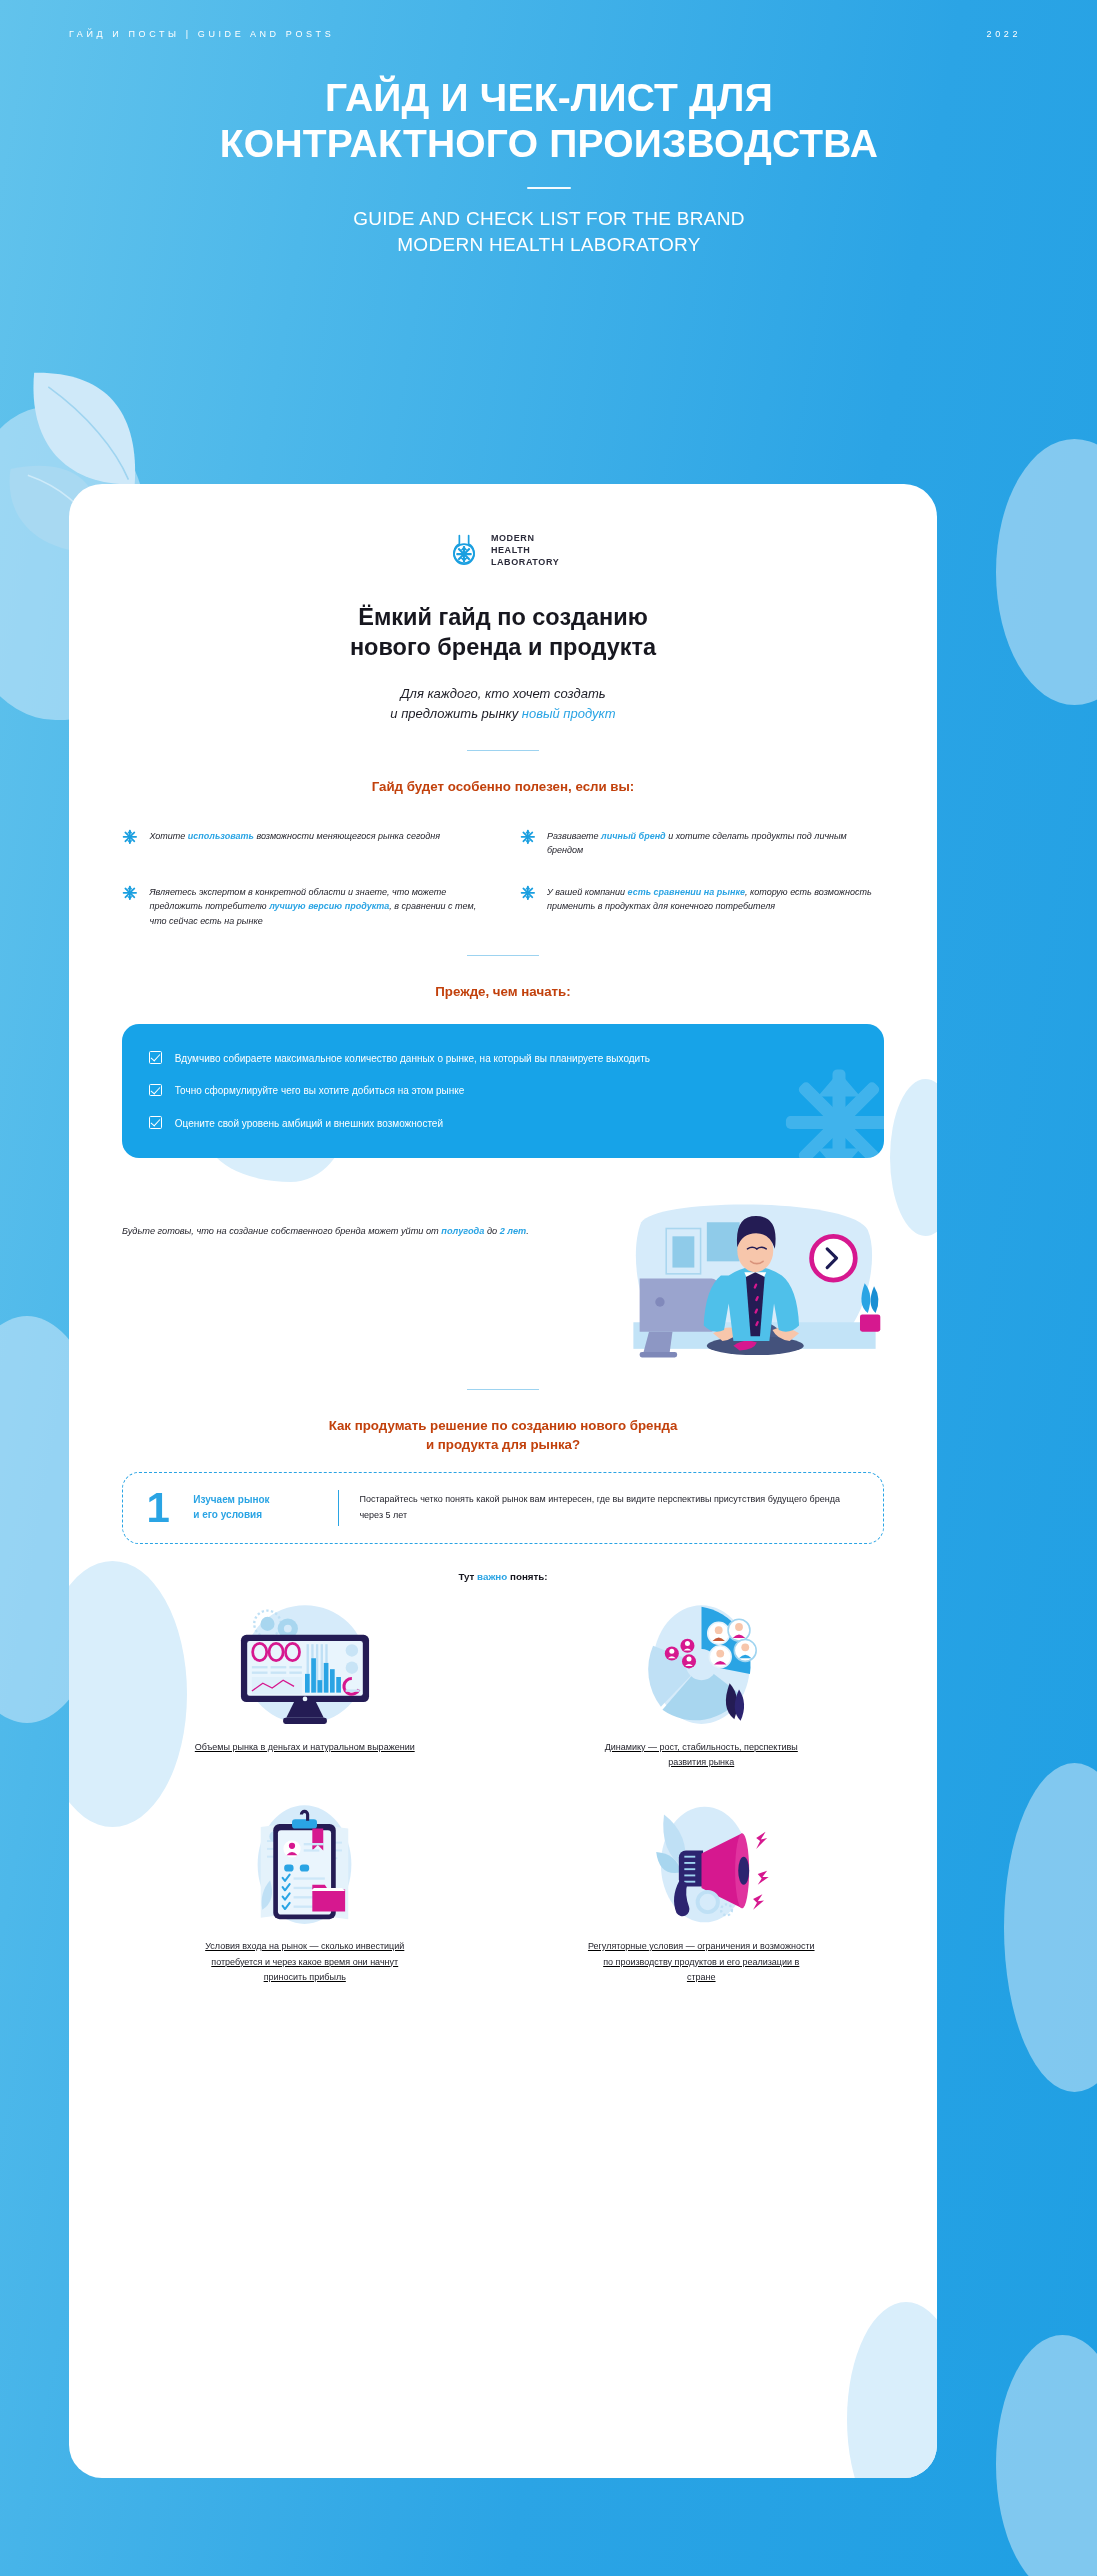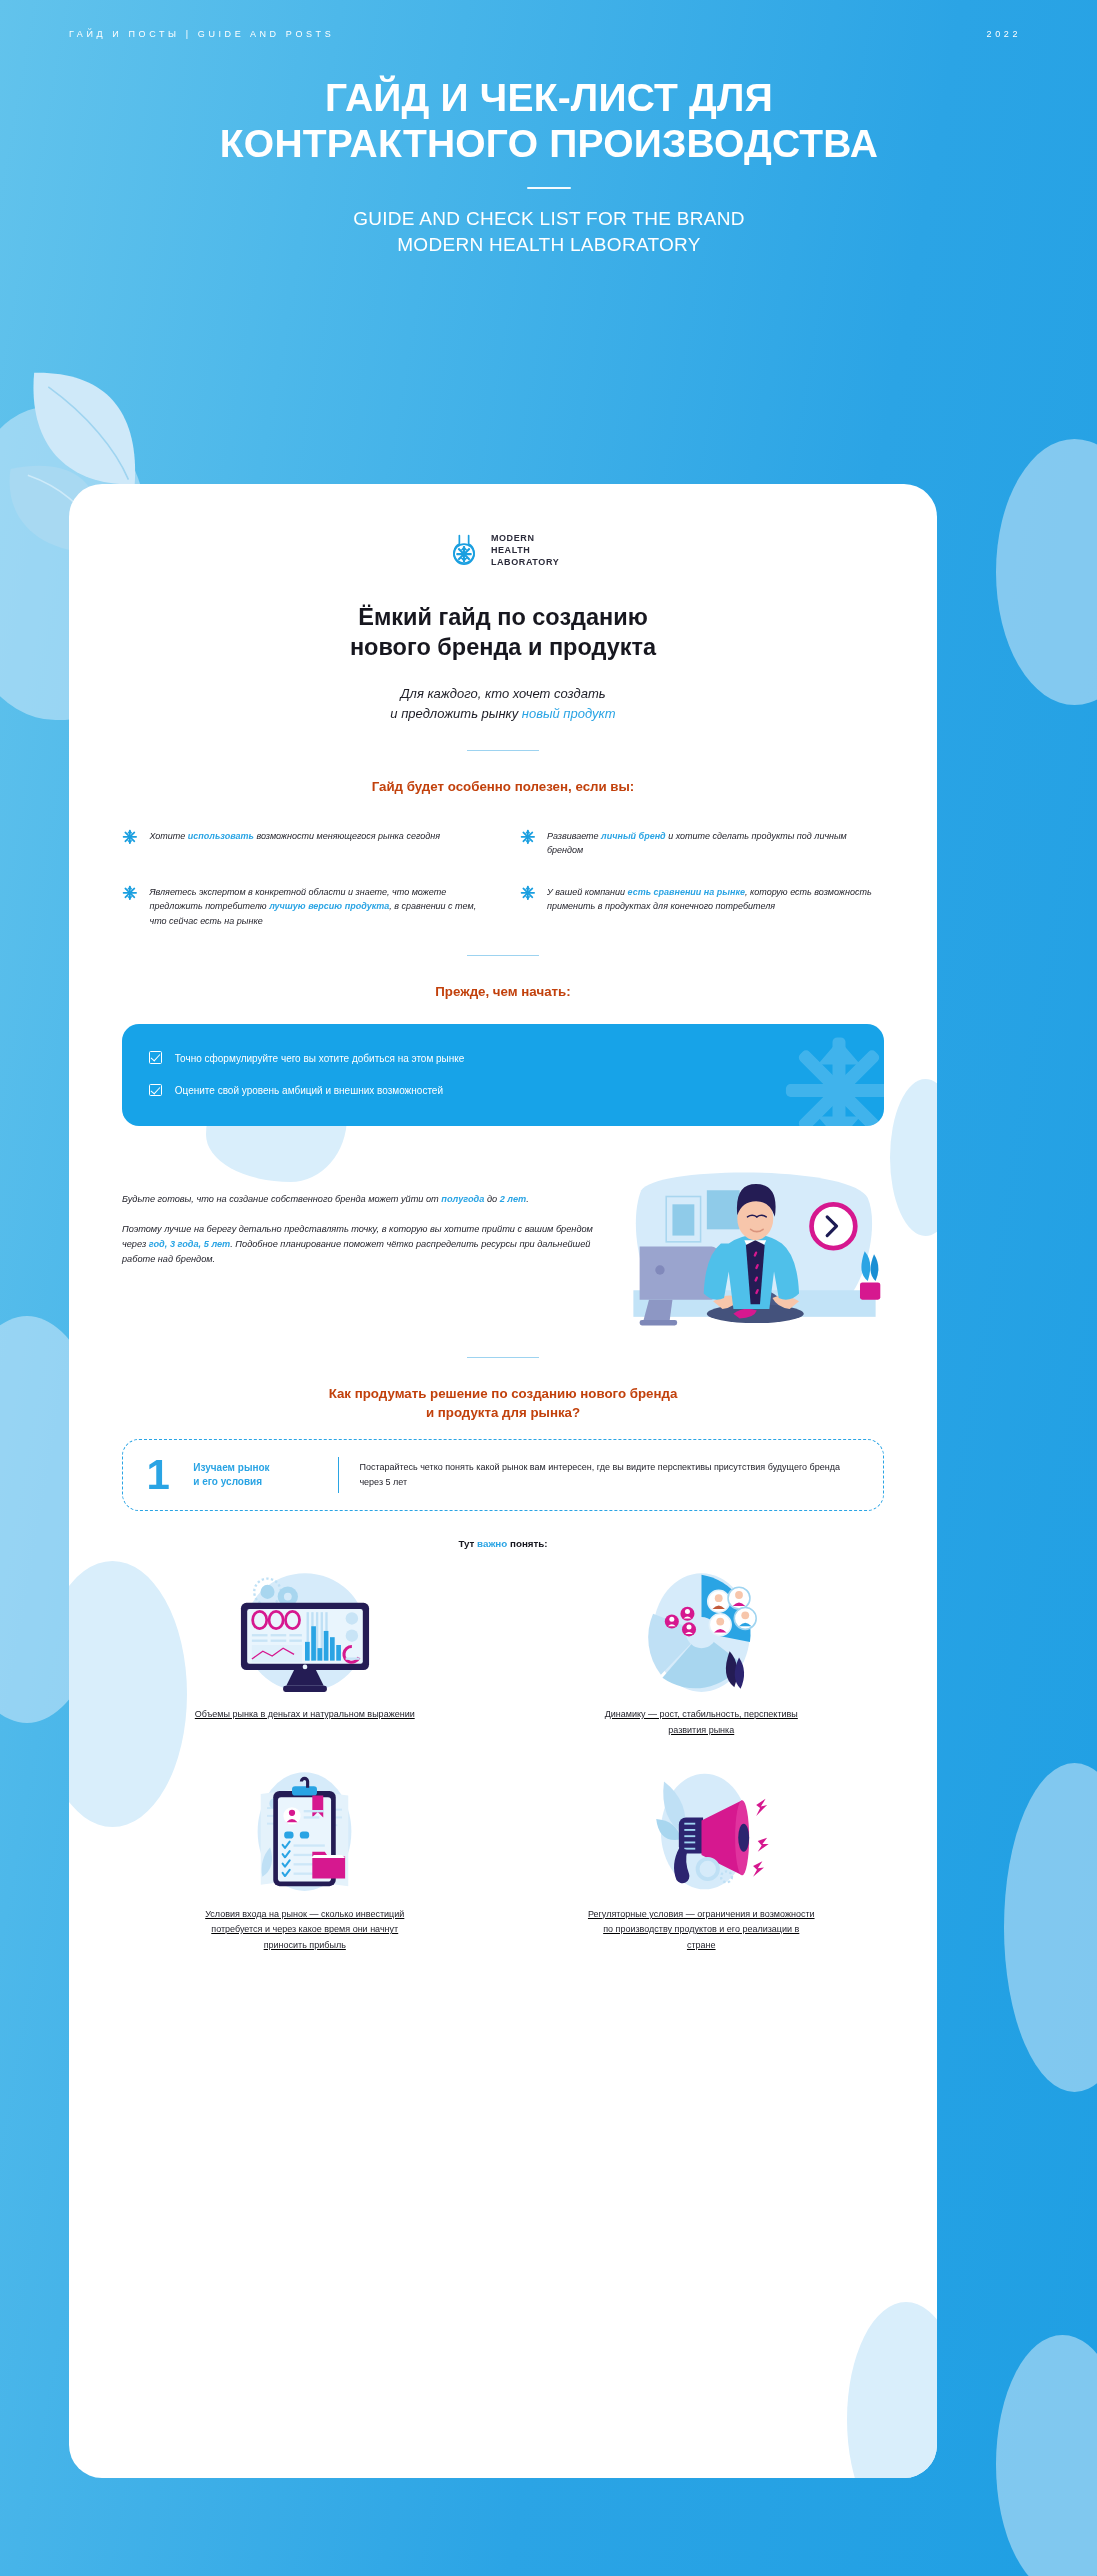--- a/index.html
+++ b/index.html
@@ -316,32 +316,35 @@
           <rect x="1" y="8.9" width="18" height="2.2" rx=".8"></rect>
           <rect x="8.9" y="1" width="2.2" height="18" rx=".8" transform="rotate(45 10 10)"></rect>
           <rect x="8.9" y="1" width="2.2" height="18" rx=".8" transform="rotate(-45 10 10)"></rect>
           <path d="M10 1.4 L6.4 5.6 L13.6 5.6 Z"></path>
           <path d="M10 18.6 L6.4 14.4 L13.6 14.4 Z"></path>
         </g>
       </svg>
 
       <div class="check-item">
         <span class="cbox"></span>
+        <span class="check-txt">Вдумчиво собираете максимальное количество данных о рынке, на который вы планируете выходить</span>
+      </div>
+      <div class="check-item">
+        <span class="cbox"></span>
         <span class="check-txt">Точно сформулируйте чего вы хотите добиться на этом рынке</span>
       </div>
       <div class="check-item">
         <span class="cbox"></span>
         <span class="check-txt">Оцените свой уровень амбиций и внешних возможностей</span>
       </div>
     </div>
 
     <div class="ready-row">
       <div class="ready-text">
         <p><span>Будьте готовы, что на создание собственного бренда может уйти от </span><span class="hl-b">полугода</span><span> до </span><span class="hl-b">2 лет</span><span>.</span></p>
-        <p><span>Поэтому лучше на берегу детально представлять точку, в которую вы хотите прийти с вашим брендом через </span><span class="hl-b">год, 3 года, 5 лет</span><span>. Подобное планирование поможет чётко распределить ресурсы при дальнейшей работе над брендом.</span></p>
       </div>
 
       <div class="ready-ill">
         <svg width="259" height="168" viewBox="0 0 330 215">
           <path d="M20 40 C40 8 290 8 310 50 C328 92 300 196 250 200 L70 200 C26 196 0 90 20 40 Z" fill="#d6ebfa"></path>
           <rect x="52" y="48" width="44" height="58" fill="none" stroke="#a9d6ef" stroke-width="2"></rect>
           <rect x="60" y="58" width="28" height="40" fill="#8fcbe9"></rect>
           <rect x="104" y="40" width="42" height="50" fill="#8fcbe9"></rect>
           <rect x="10" y="168" width="310" height="34" fill="#c2e3f7"></rect>
 

